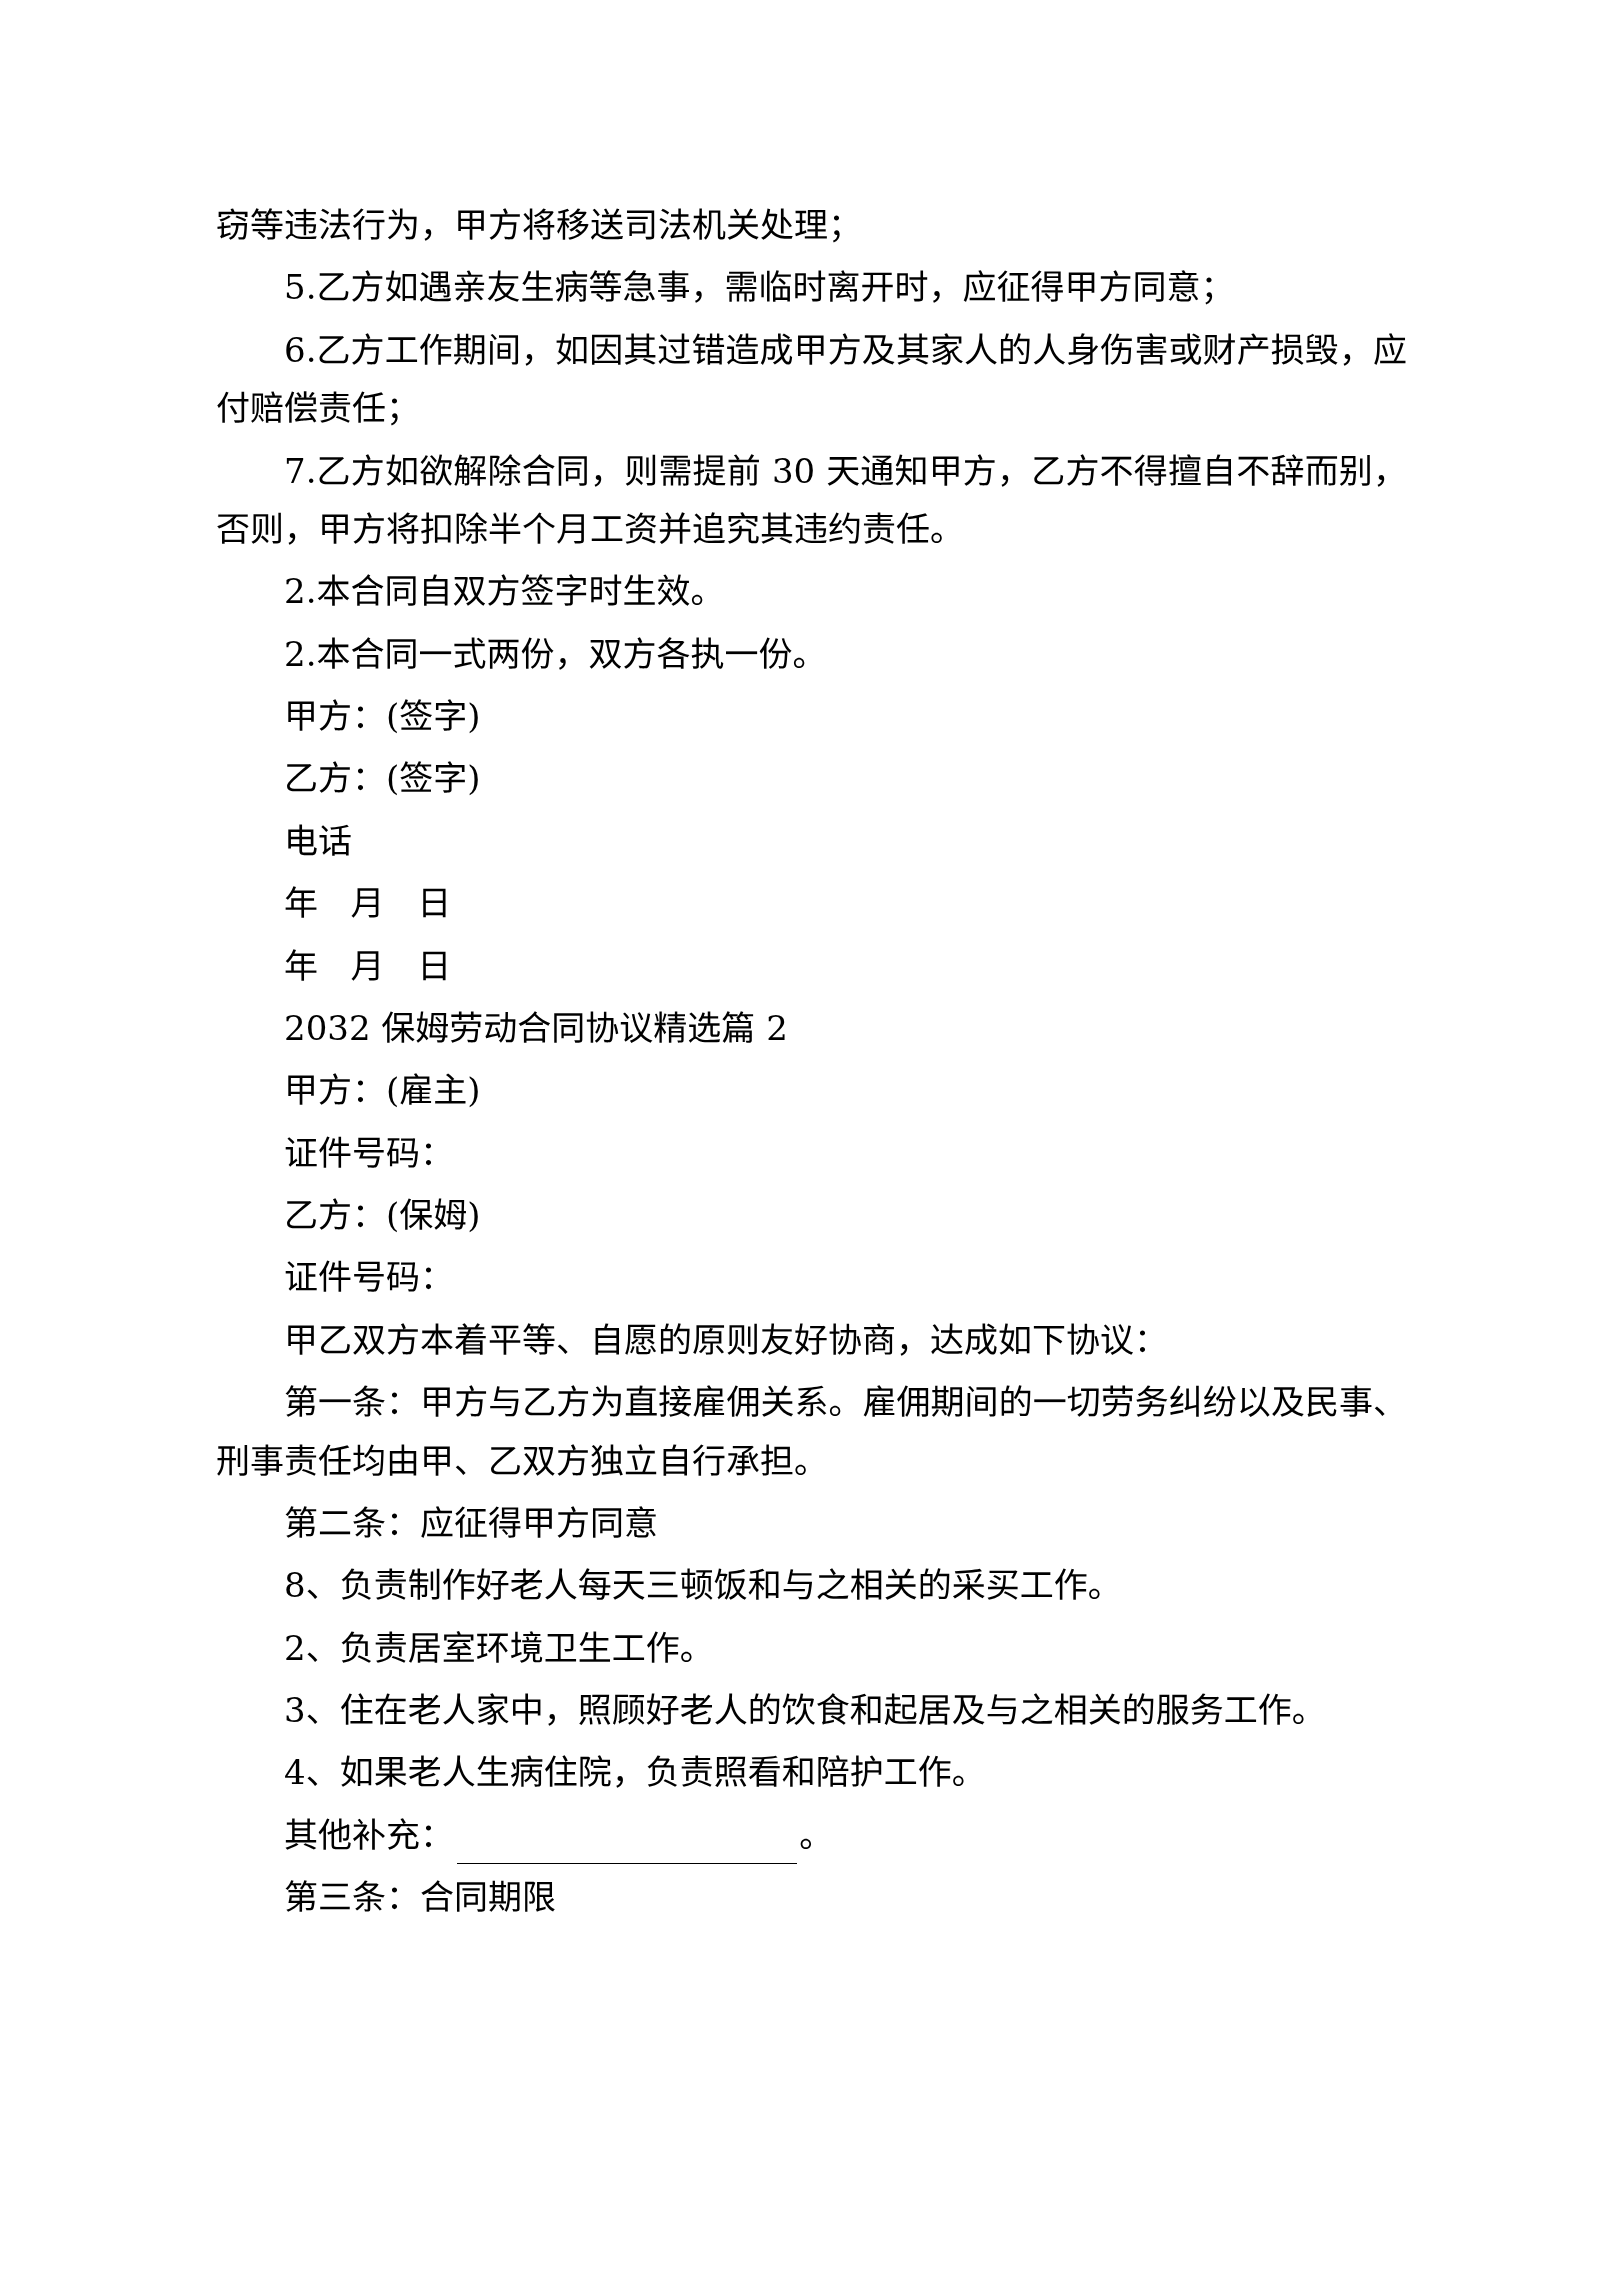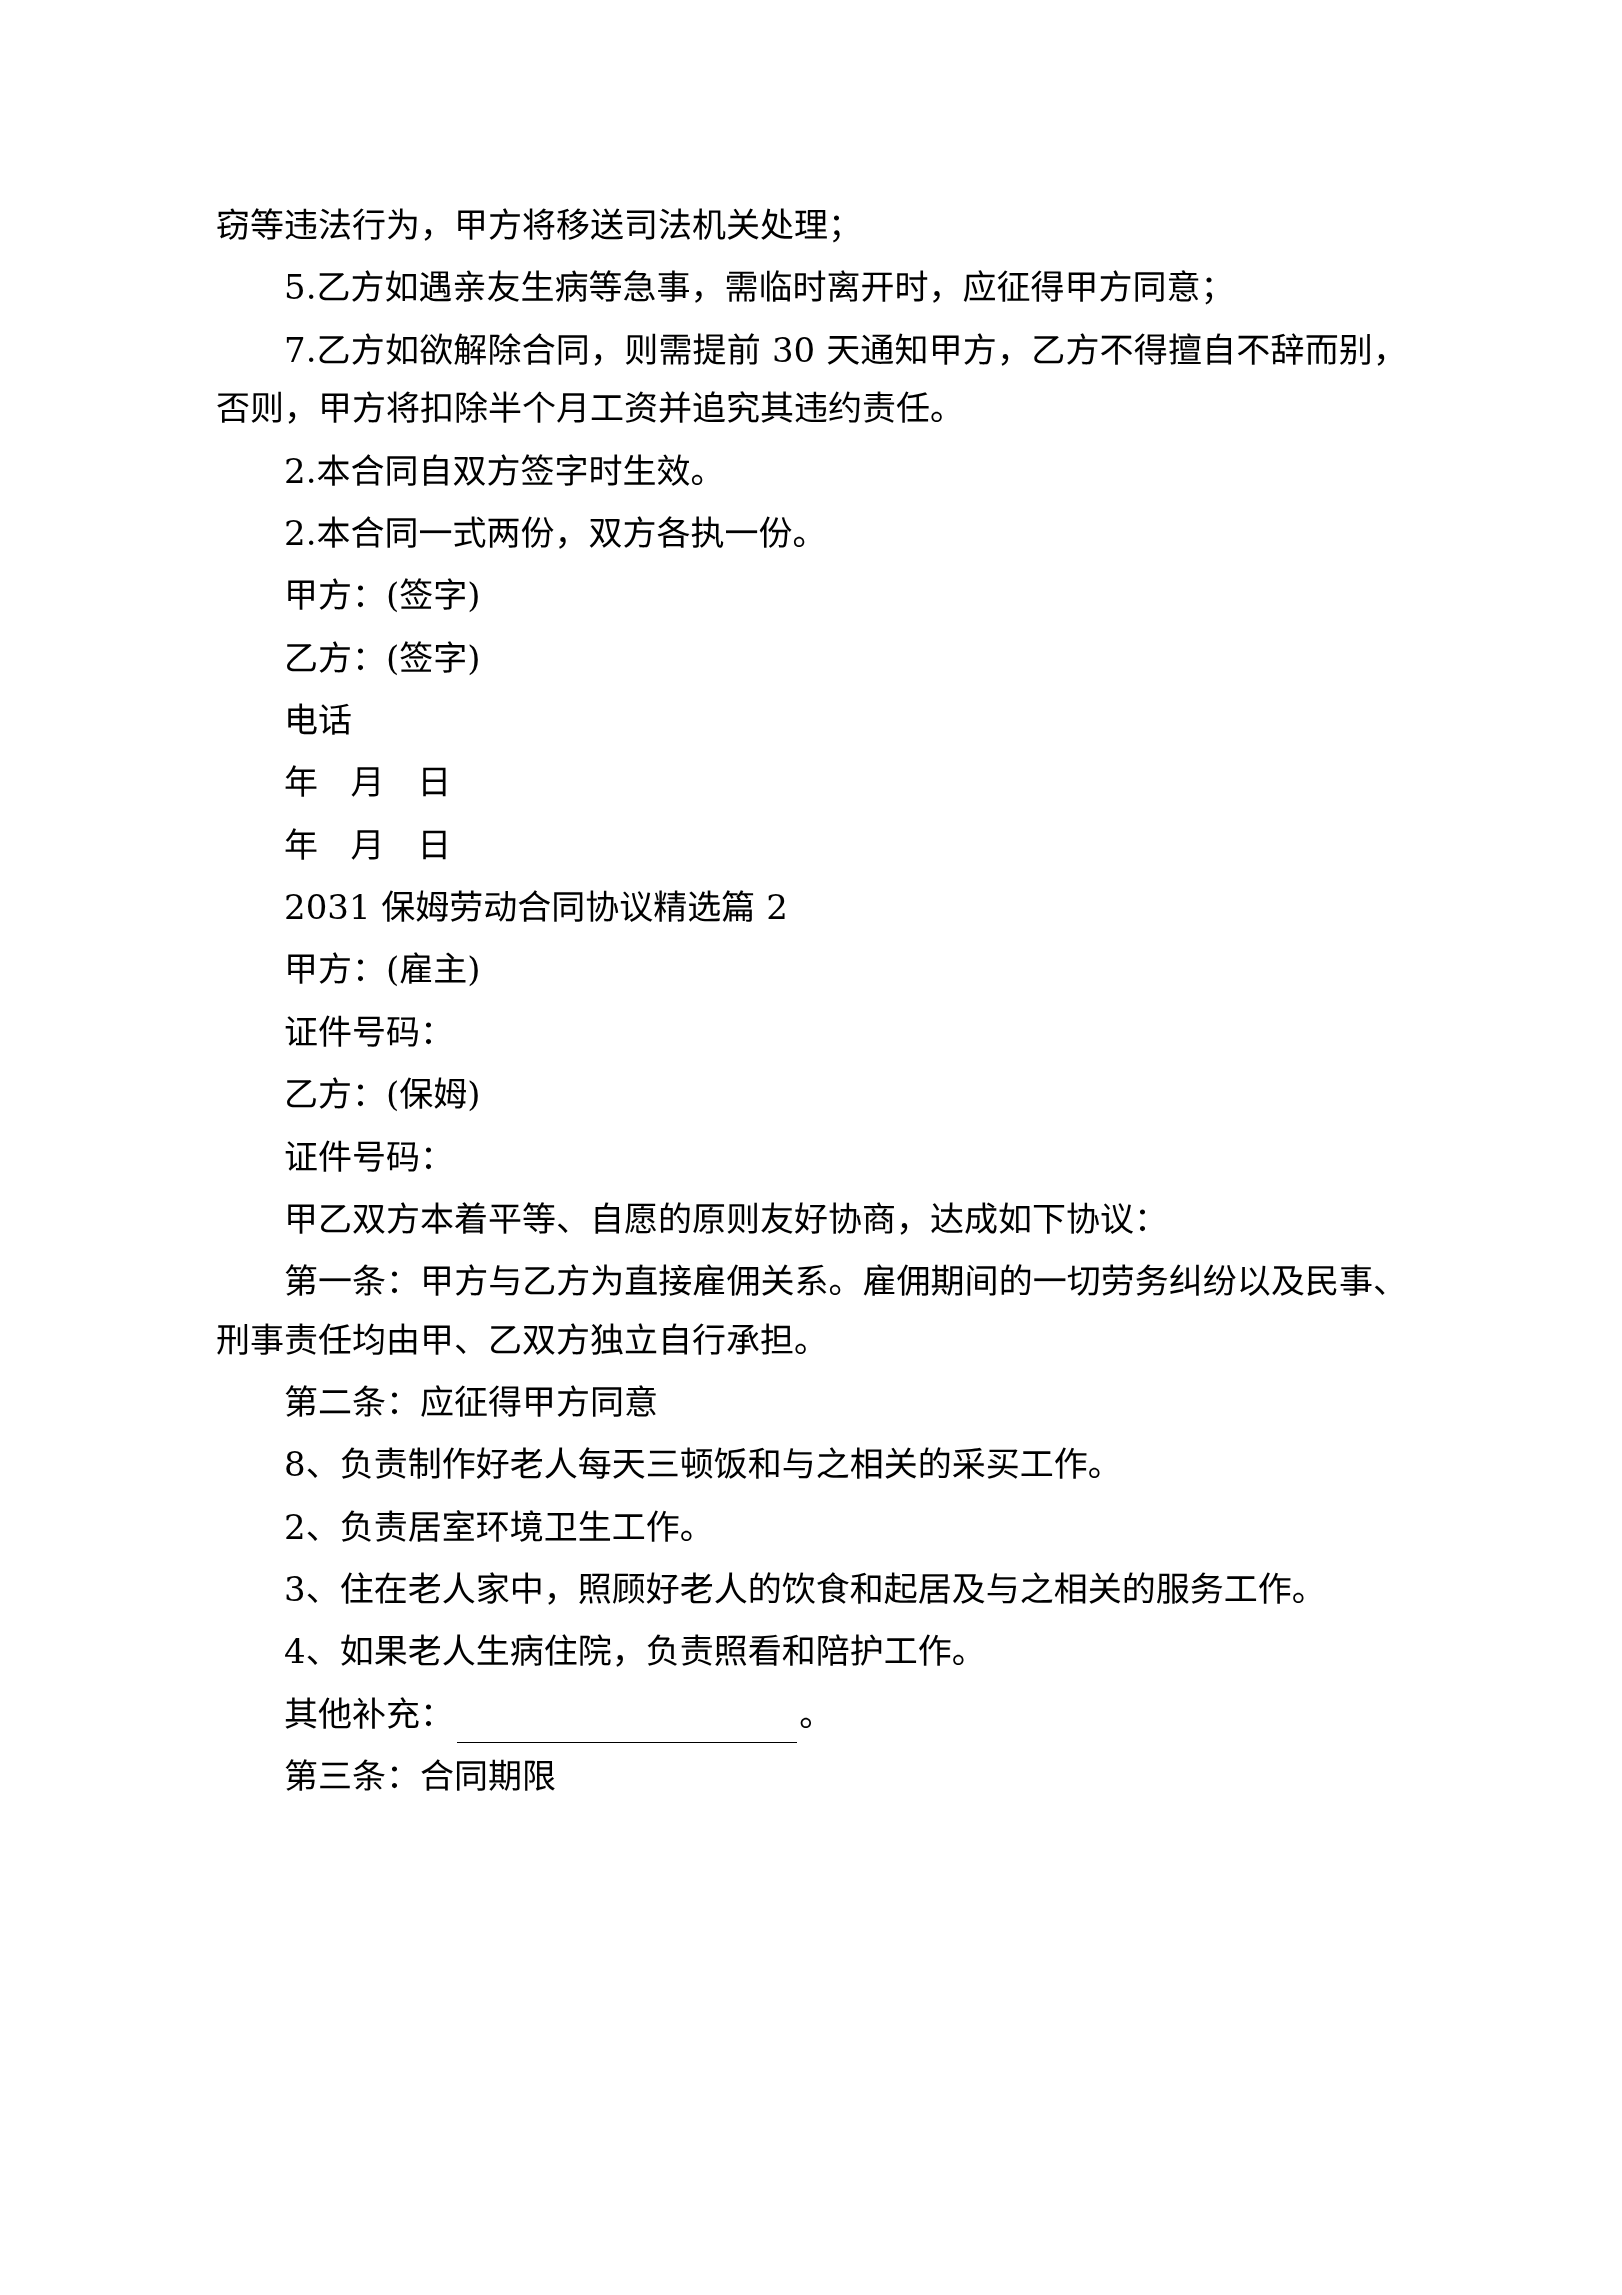--- a/index.html
+++ b/index.html
@@ -56,29 +56,30 @@
   }
 </style>
 </head>
 <body>
 
 <div class="page">
   <div class="doc-body">
 
     <p class="noind">窃等违法行为，甲方将移送司法机关处理；</p>
     <p class="ind">5.乙方如遇亲友生病等急事，需临时离开时，应征得甲方同意；</p>
+    <p class="ind">6.乙方工作期间，如因其过错造成甲方及其家人的人身伤害或财产损毁，应付赔偿责任；</p>
     <p class="ind">7.乙方如欲解除合同，则需提前 30 天通知甲方，乙方不得擅自不辞而别，否则，甲方将扣除半个月工资并追究其违约责任。</p>
     <p class="ind">2.本合同自双方签字时生效。</p>
     <p class="ind">2.本合同一式两份，双方各执一份。</p>
     <p class="ind">甲方：(签字)</p>
     <p class="ind">乙方：(签字)</p>
     <p class="ind">电话</p>
     <p class="ind spaced-date">年 月 日</p>
     <p class="ind spaced-date">年 月 日</p>
-    <p class="title-line">2031 保姆劳动合同协议精选篇 2</p>
+    <p class="title-line">2032 保姆劳动合同协议精选篇 2</p>
     <p class="ind">甲方：(雇主)</p>
     <p class="ind">证件号码：</p>
     <p class="ind">乙方：(保姆)</p>
     <p class="ind">证件号码：</p>
     <p class="ind">甲乙双方本着平等、自愿的原则友好协商，达成如下协议：</p>
     <p class="ind">第一条：甲方与乙方为直接雇佣关系。雇佣期间的一切劳务纠纷以及民事、刑事责任均由甲、乙双方独立自行承担。</p>
     <p class="ind">第二条：应征得甲方同意</p>
     <p class="ind">8、负责制作好老人每天三顿饭和与之相关的采买工作。</p>
     <p class="ind">2、负责居室环境卫生工作。</p>
     <p class="ind">3、住在老人家中，照顾好老人的饮食和起居及与之相关的服务工作。</p>

